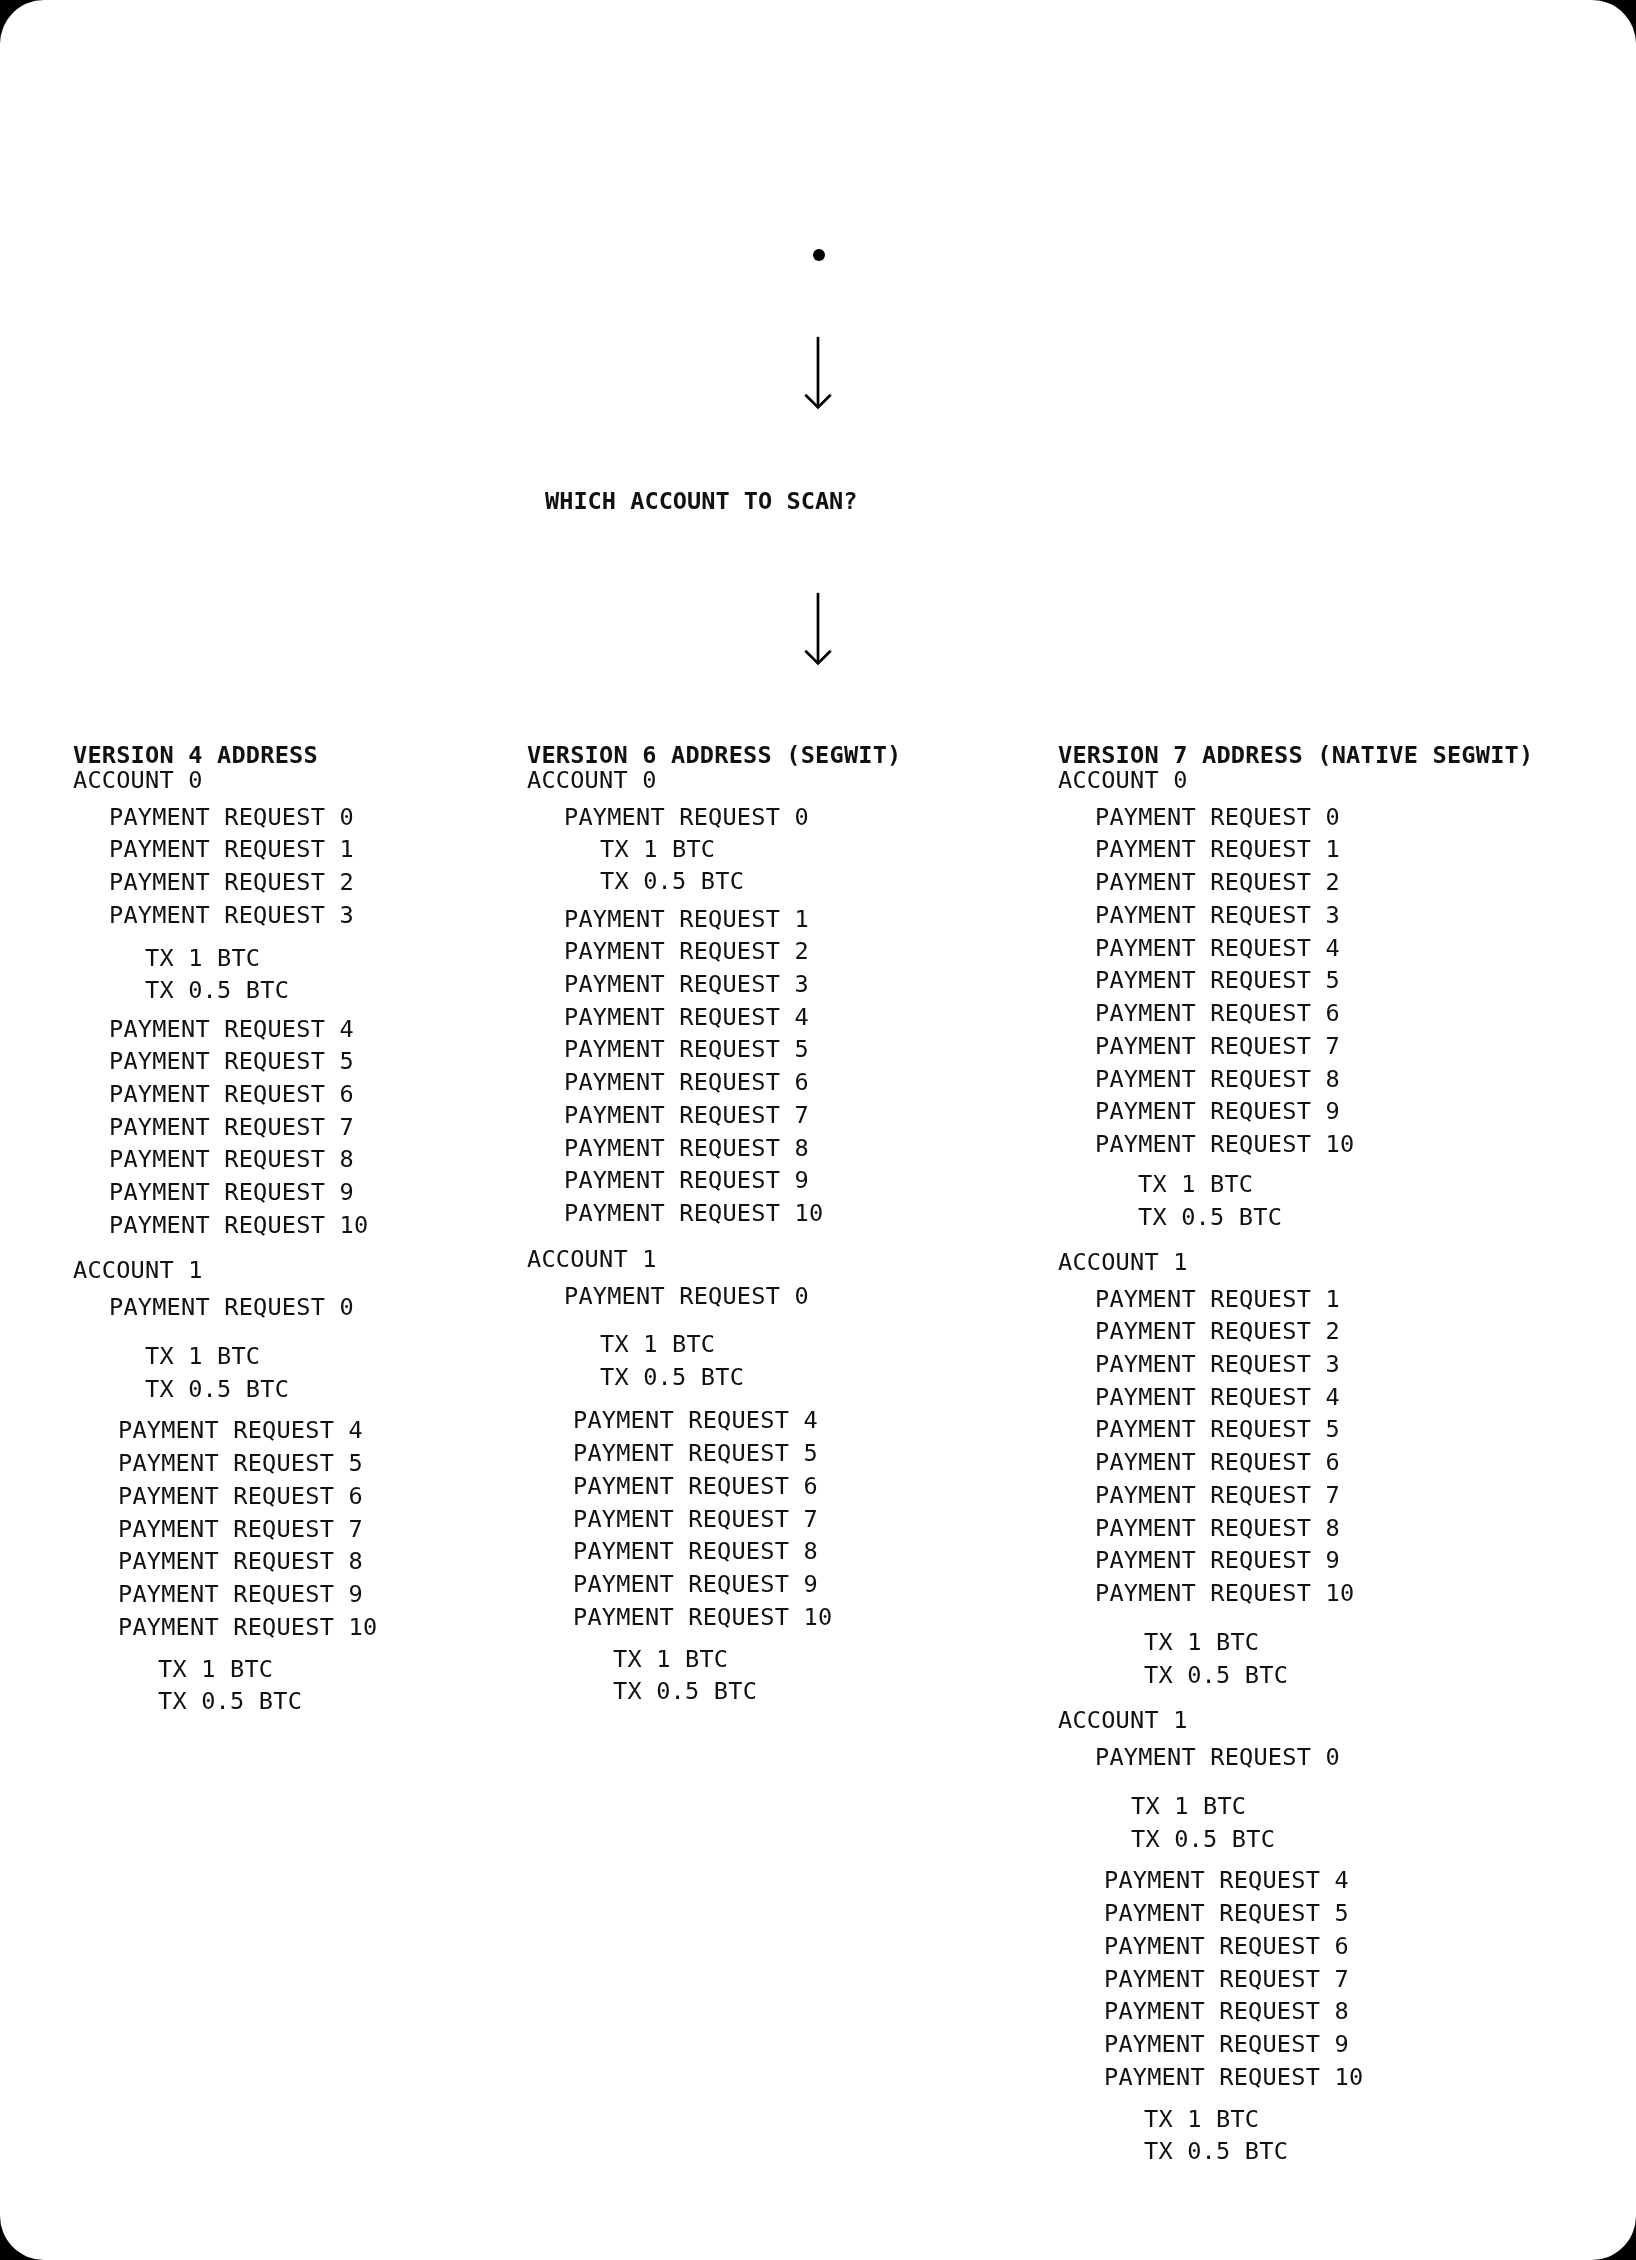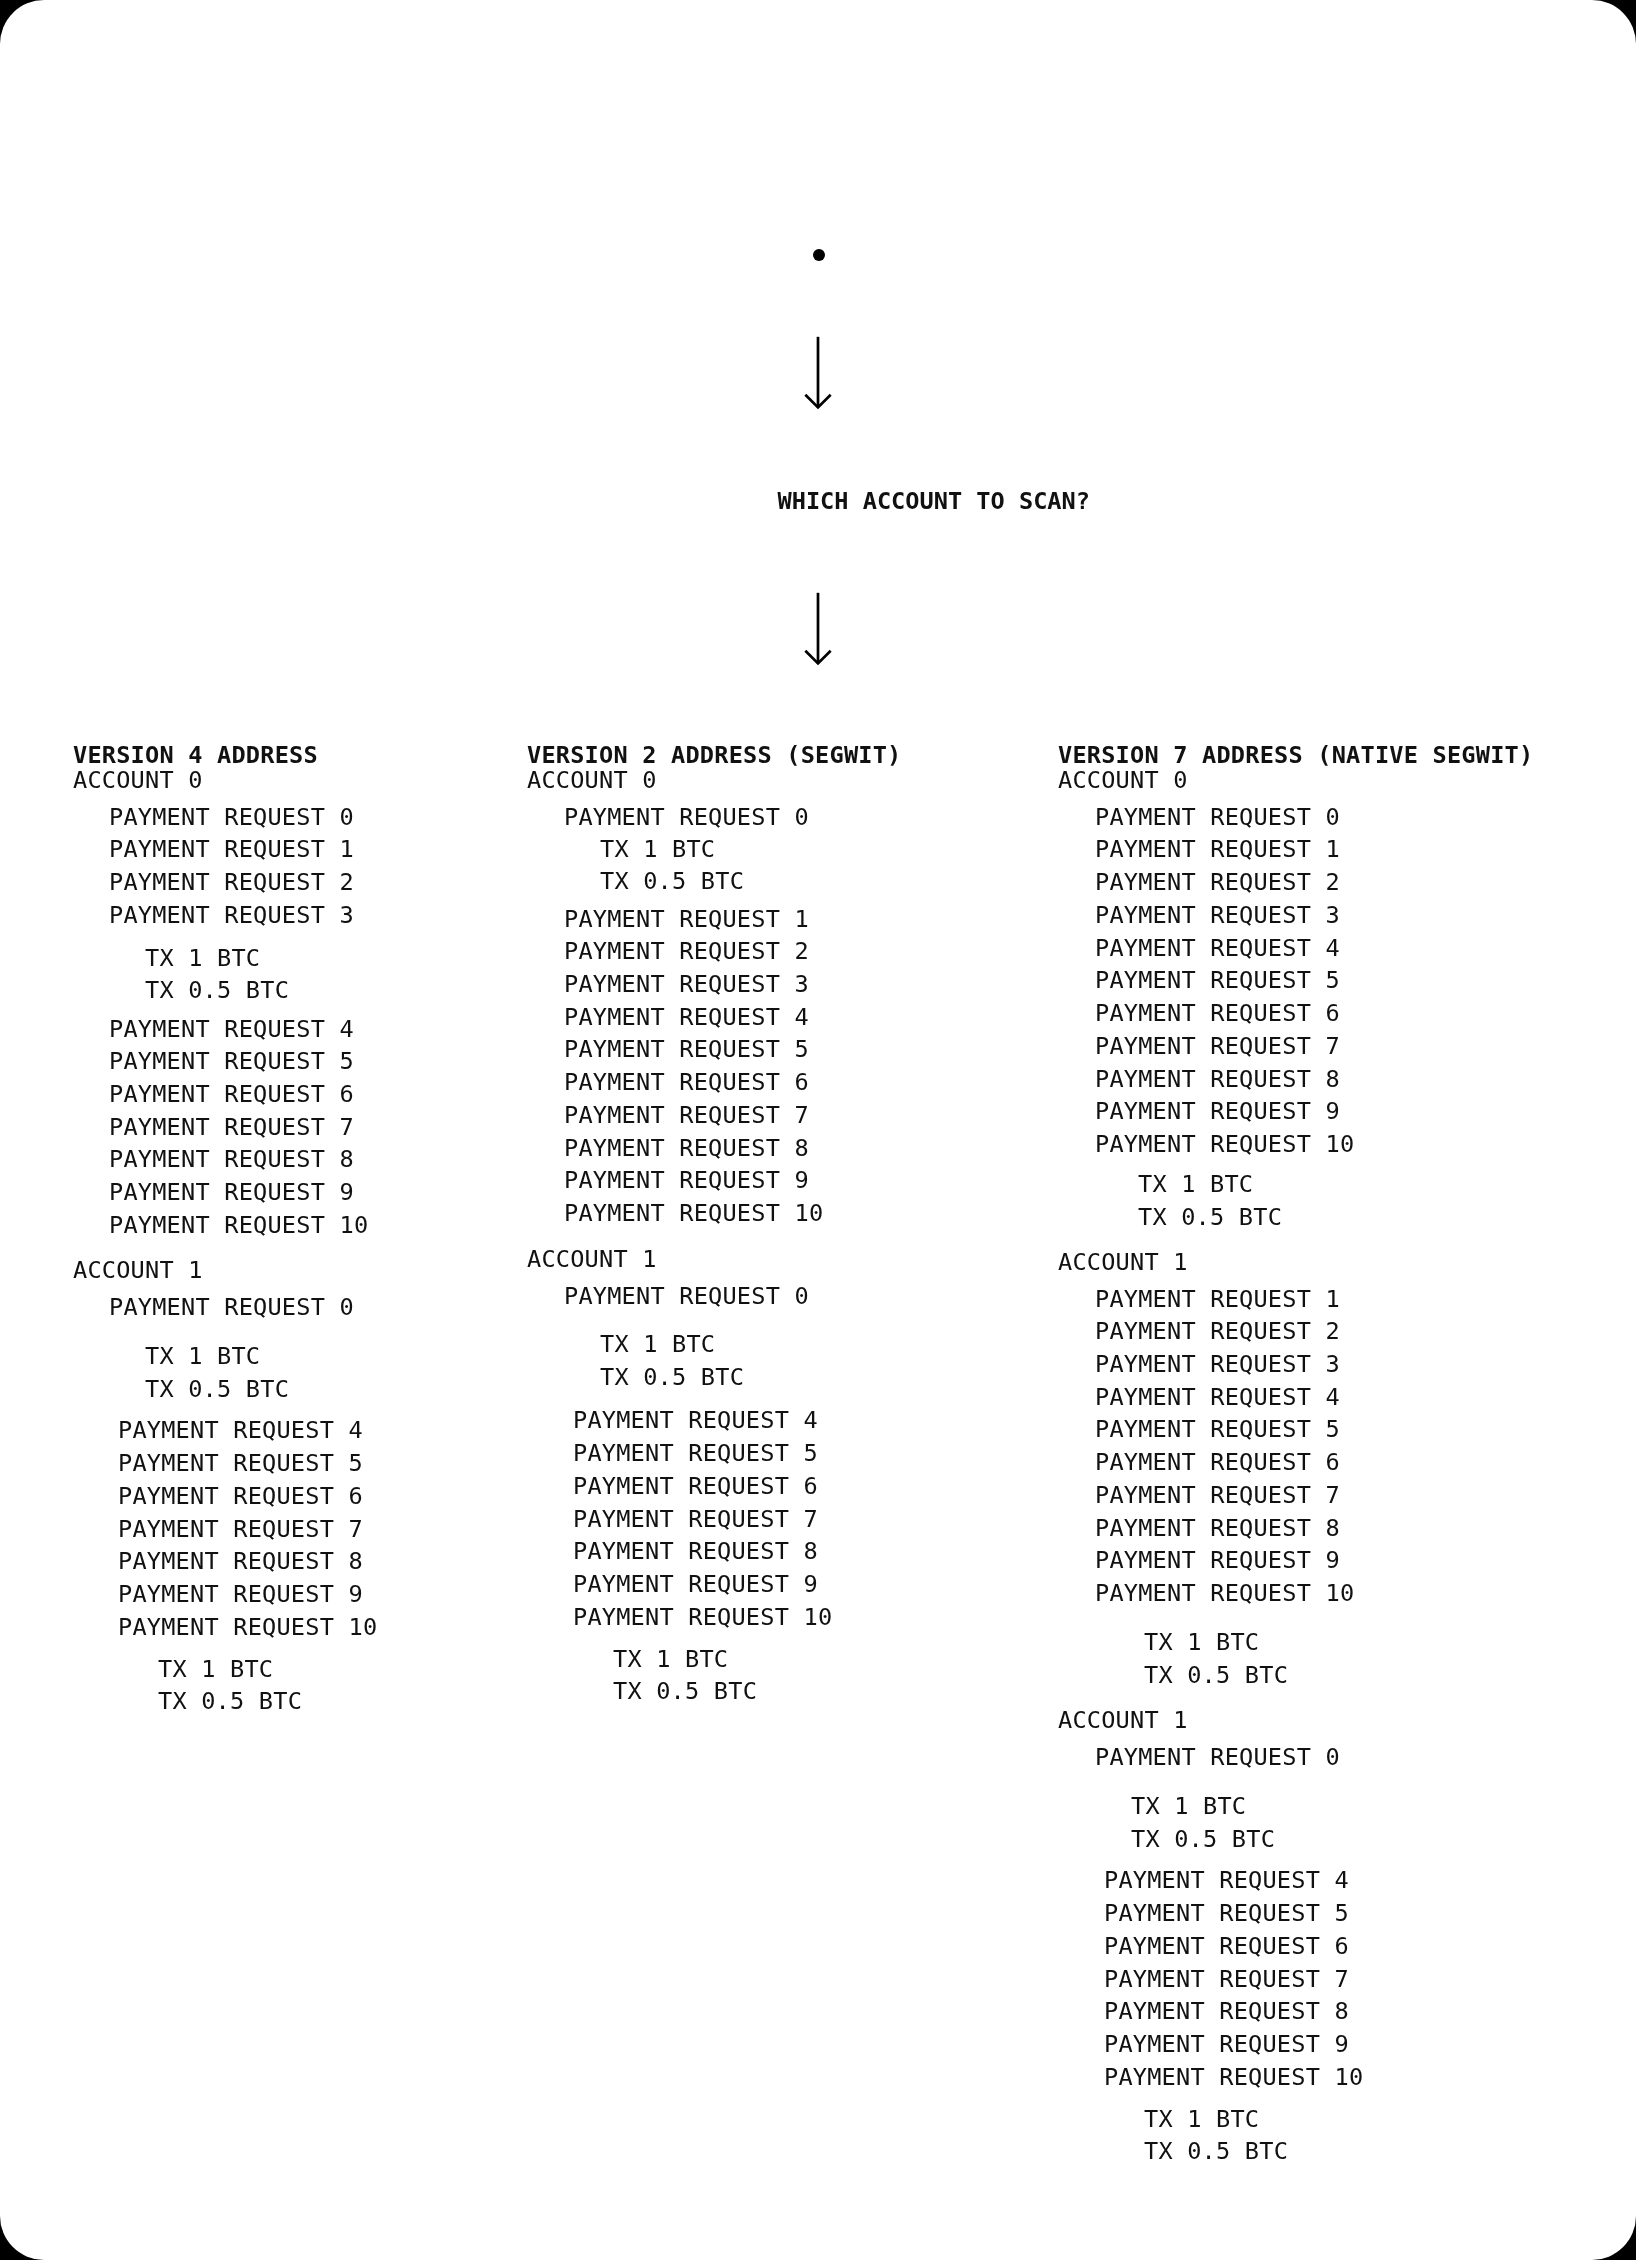--- a/index.html
+++ b/index.html
@@ -1,41 +1,41 @@
 <!DOCTYPE html>
 <html style="font-size:14.5px"><head>
 <meta charset="utf-8">
 <style>
   html, body { margin:0; padding:0; background:#000; }
   body { width:1636px; height:2260px; position:relative; overflow:hidden; }
   .card { position:absolute; left:0; top:0; width:1636px; height:2260px; background:#fff; border-radius:44px; }
   .t { position:absolute; font-family:"DejaVu Sans Mono","Liberation Mono",monospace; font-size:23.6px; color:#111; white-space:pre; line-height:27px; letter-spacing:0.2px; }
   .b { font-weight:bold; }
   .title { position:absolute; left:545px; width:545px; top:73px; text-align:center; font-family:"DejaVu Sans Mono","Liberation Mono",monospace; font-weight:bold; font-size:23.6px; line-height:33px; color:#111; }
-  .q { position:absolute; left:545px; width:545px; top:485px; text-align:right; font-family:"DejaVu Sans Mono","Liberation Mono",monospace; font-weight:bold; font-size:23.6px; line-height:33px; color:#111; }
+  .q { position:absolute; left:545px; width:545px; top:485px; text-align:left; font-family:"DejaVu Sans Mono","Liberation Mono",monospace; font-weight:bold; font-size:23.6px; line-height:33px; color:#111; }
   .dot { position:absolute; left:813px; top:249px; width:11.8px; height:11.8px; border-radius:50%; background:#000; }
   .arrow { position:absolute; left:796px; width:44px; }
 </style>
 </head>
 <body>
 
 <div class="card">
   <div class="dot"></div>
   <svg class="arrow" style="top:335px;height:76px" viewBox="0 0 48 84">
     <line x1="24" y1="2" x2="24" y2="80" stroke="#000" stroke-width="3"></line>
     <polyline points="10,66 24,80 38,66" fill="none" stroke="#000" stroke-width="3"></polyline>
   </svg>
   <div class="q">WHICH ACCOUNT TO SCAN?</div>
   <svg class="arrow" style="top:591px;height:76px" viewBox="0 0 48 84">
     <line x1="24" y1="2" x2="24" y2="80" stroke="#000" stroke-width="3"></line>
     <polyline points="10,66 24,80 38,66" fill="none" stroke="#000" stroke-width="3"></polyline>
   </svg>
 
   <div class="t b" style="left:73px;top:742px">VERSION 4 ADDRESS</div>
-  <div class="t b" style="left:527px;top:742px">VERSION 2 ADDRESS (SEGWIT)</div>
+  <div class="t b" style="left:527px;top:742px">VERSION 6 ADDRESS (SEGWIT)</div>
   <div class="t b" style="left:1058px;top:742px">VERSION 7 ADDRESS (NATIVE SEGWIT)</div>
 
   <div id="lines">
       <div class="t" style="left: 73px; top: 767px;">ACCOUNT 0</div>
       <div class="t" style="left: 109px; top: 804px;">PAYMENT REQUEST 0</div>
       <div class="t" style="left: 109px; top: 836px;">PAYMENT REQUEST 1</div>
       <div class="t" style="left: 109px; top: 869px;">PAYMENT REQUEST 2</div>
       <div class="t" style="left: 109px; top: 902px;">PAYMENT REQUEST 3</div>
       <div class="t" style="left: 145px; top: 945px;">TX 1 BTC</div>
       <div class="t" style="left: 145px; top: 977px;">TX 0.5 BTC</div>

